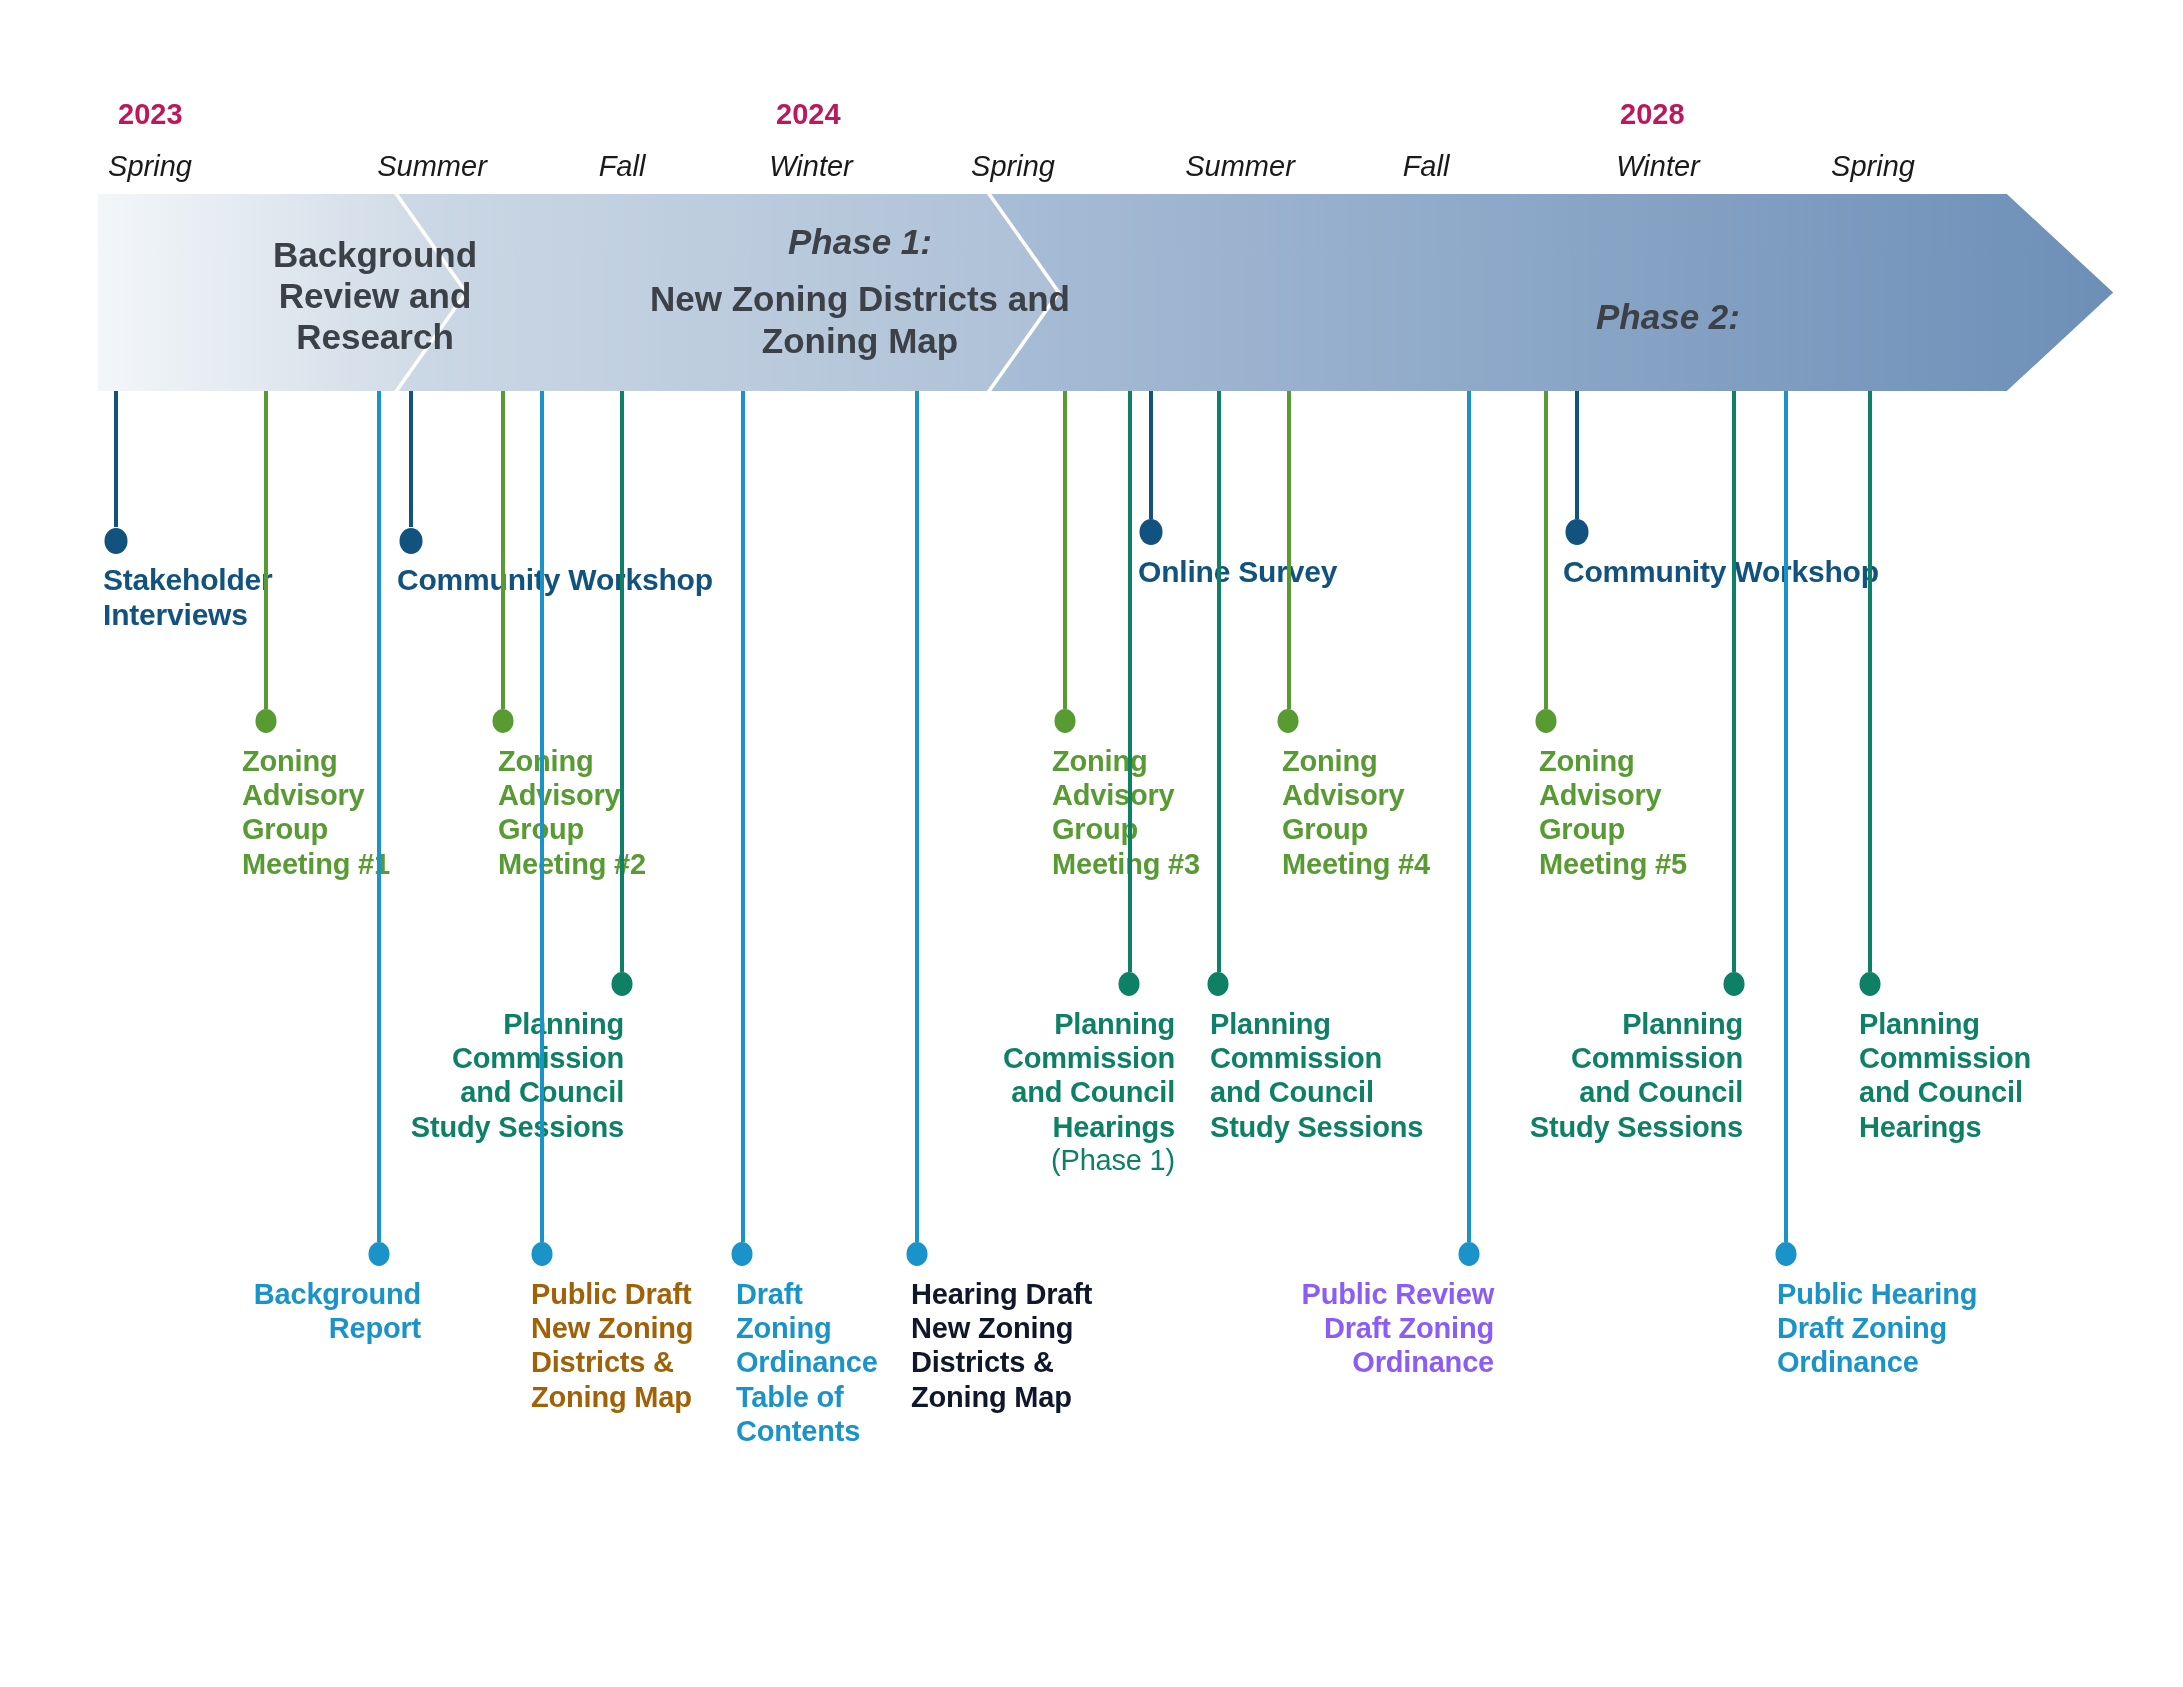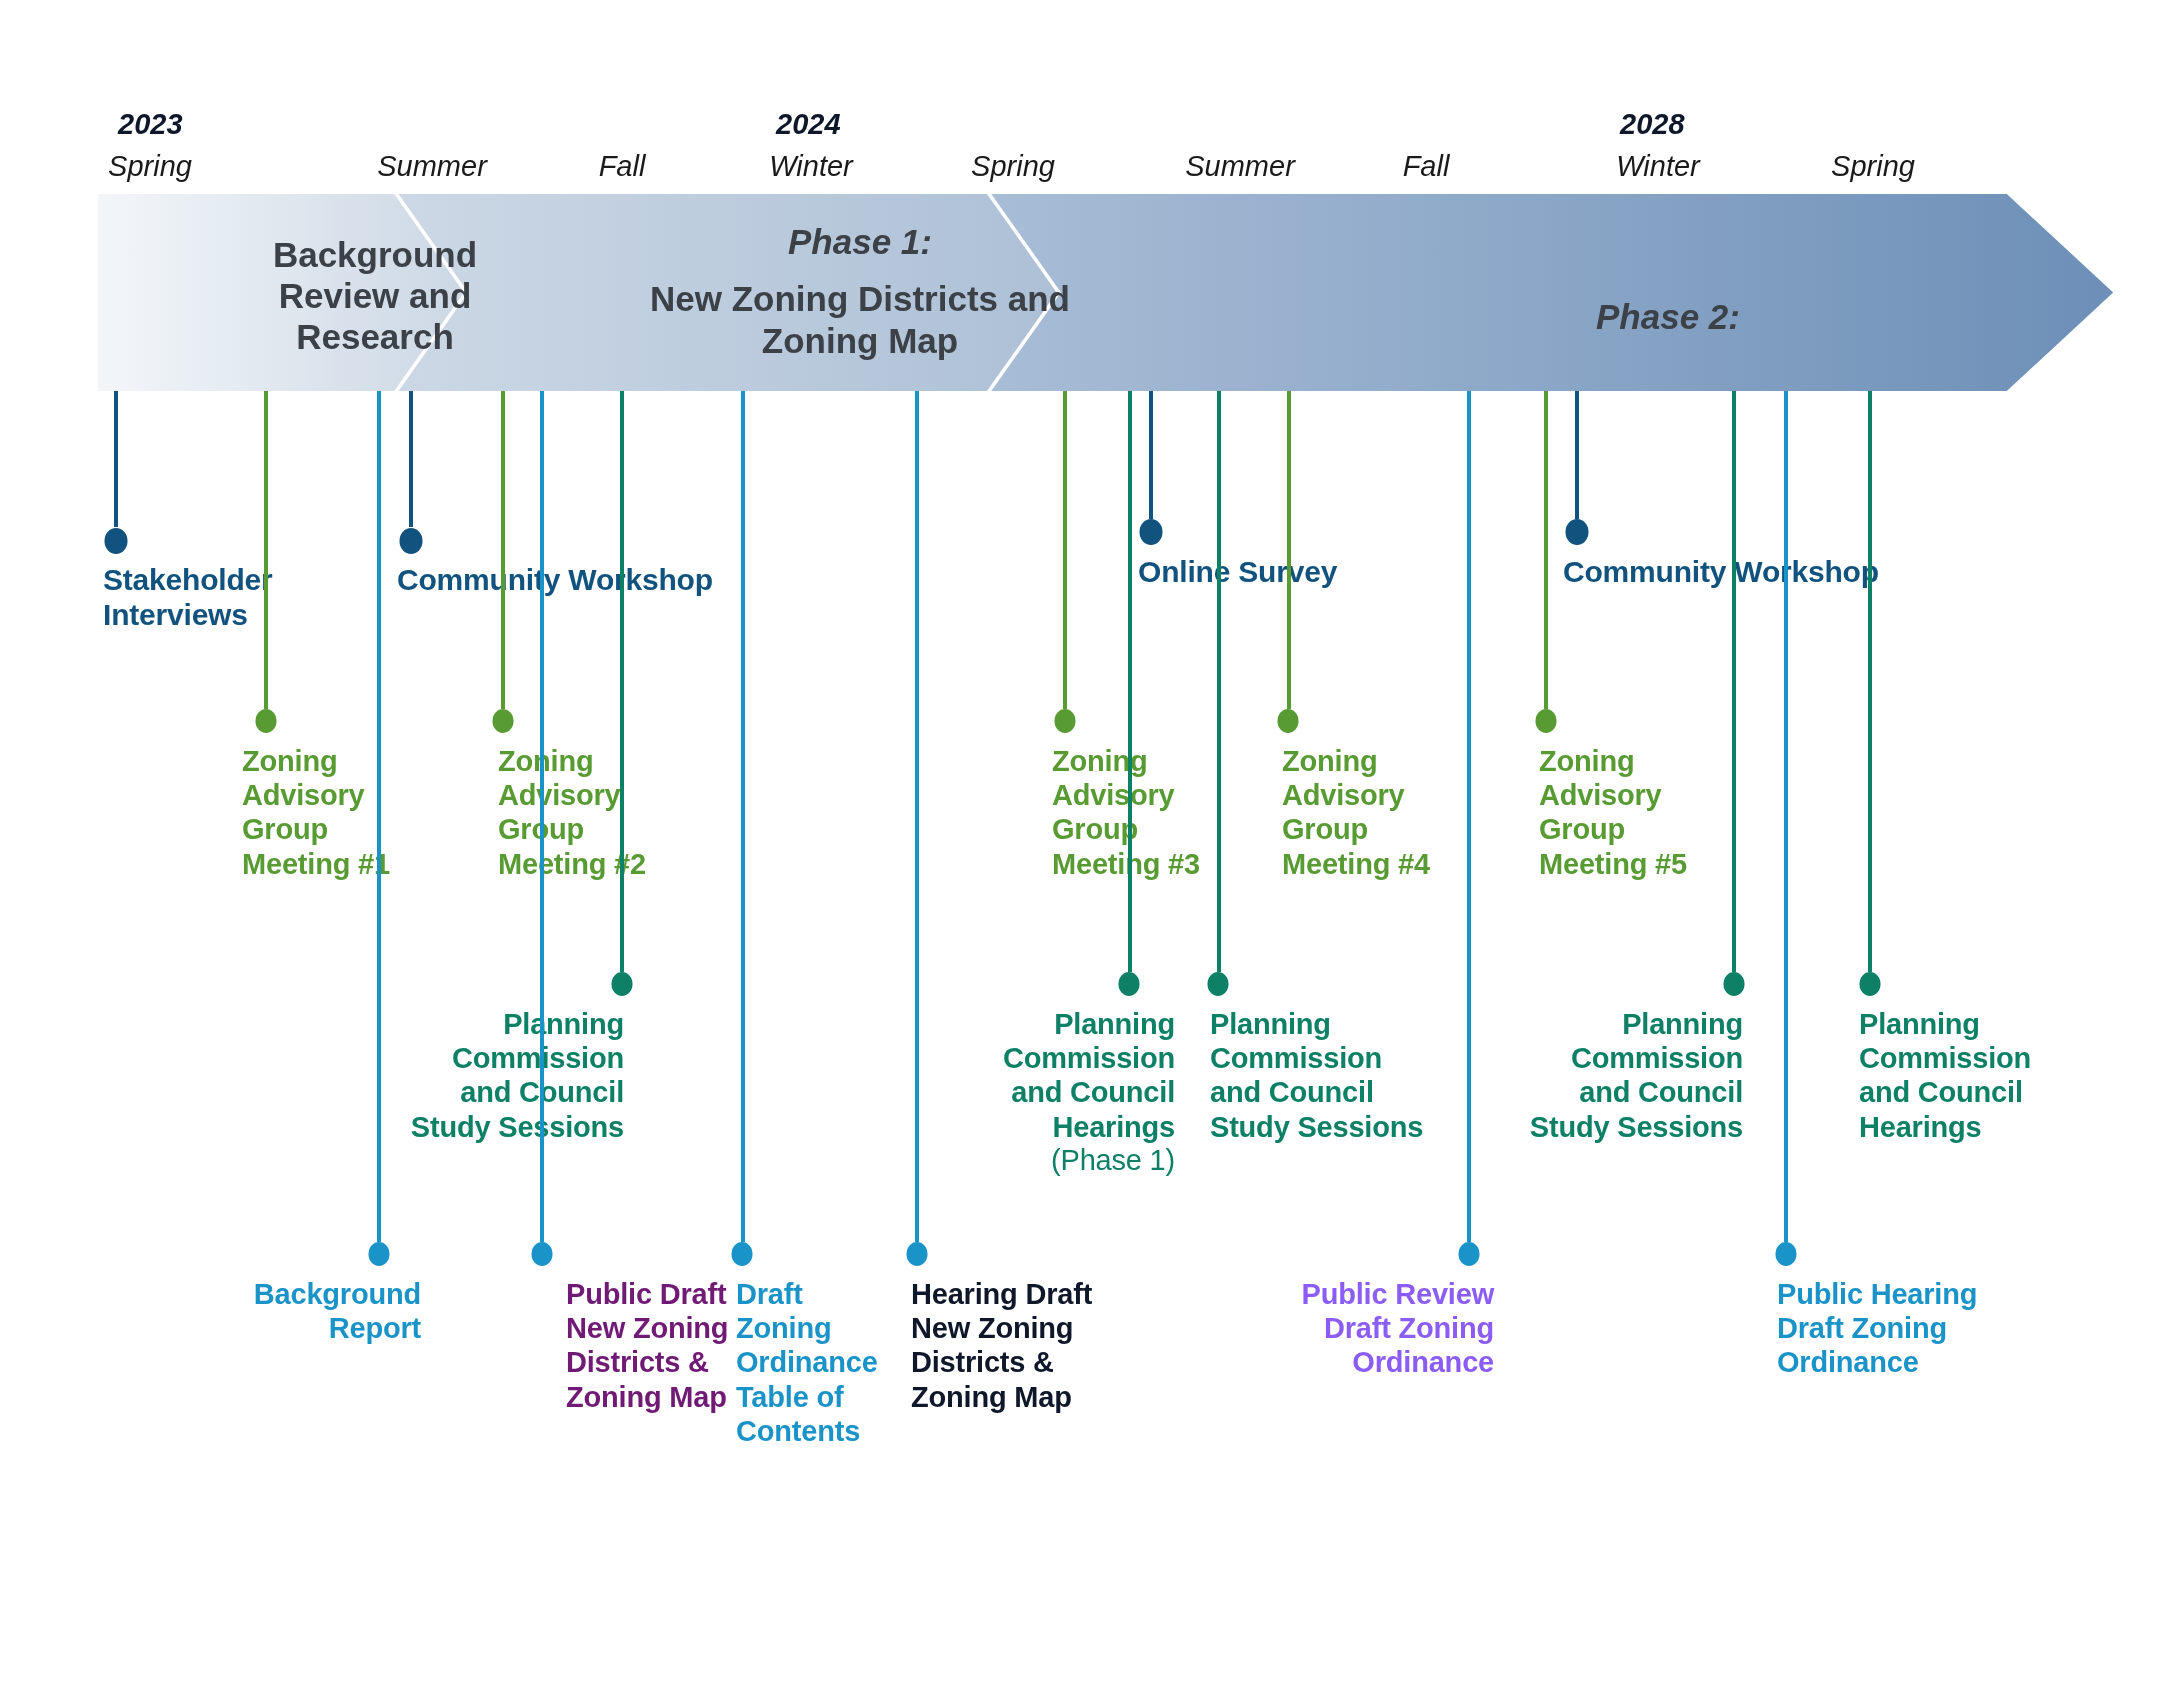--- a/index.html
+++ b/index.html
@@ -4,22 +4,22 @@
 <style>
   html,body{margin:0;padding:0;background:#ffffff;}
   body{
     font-family:"Liberation Sans", sans-serif;
     width:2184px;height:1687px;position:relative;overflow:hidden;
   }
   #stage{position:absolute;left:0;top:0;width:2184px;height:1687px;}
 
   
   .year{
-    position:absolute;font-style:italic;font-weight:700;font-size:29px;
-    color:#0f172a;white-space:nowrap;margin-top:10px;
+    position:absolute;font-weight:700;font-size:29px;
+    color:#be185d;white-space:nowrap;
   }
   .season{
     position:absolute;font-style:italic;font-size:29px;color:#1a1a1a;
     white-space:nowrap;transform:translateX(-50%);
   }
 
   
   #banner{position:absolute;left:96px;top:194px;width:2019px;height:197px;}
   .phase-label{
     position:absolute;text-align:center;color:#3c4148;
@@ -204,21 +204,21 @@
       </div>
       <div style="position: absolute; left: 0px; top: 0px;">
         <div class="stem" style="left: 377px; top: 391px; height: 851px; background: rgb(26, 147, 201);"></div>
         <div class="dot" style="left: 379px; top: 1242px; width: 21px; height: 23.6px; background: rgb(26, 147, 201);"></div>
         <div class="lab" style="color: rgb(26, 147, 201); font-size: 29px; top: 1277px; width: 197px; left: 224px; text-align: right;">Background
 Report</div>
       </div>
       <div style="position: absolute; left: 0px; top: 0px;">
         <div class="stem" style="left: 540px; top: 391px; height: 851px; background: rgb(26, 147, 201);"></div>
         <div class="dot" style="left: 542px; top: 1242px; width: 21px; height: 23.6px; background: rgb(26, 147, 201);"></div>
-        <div class="lab" style="color: #701a75; font-size: 29px; top: 1277px; width: 188px; left: 566px; text-align: left;">Public Draft
+        <div class="lab" style="color: #a16207; font-size: 29px; top: 1277px; width: 188px; left: 531px; text-align: left;">Public Draft
 New Zoning
 Districts &amp;
 Zoning Map</div>
       </div>
       <div style="position: absolute; left: 0px; top: 0px;">
         <div class="stem" style="left: 741px; top: 391px; height: 851px; background: rgb(26, 147, 201);"></div>
         <div class="dot" style="left: 742px; top: 1242px; width: 21px; height: 23.6px; background: rgb(26, 147, 201);"></div>
         <div class="lab" style="color: rgb(26, 147, 201); font-size: 29px; top: 1277px; width: 153px; left: 736px; text-align: left;">Draft
 Zoning
 Ordinance

